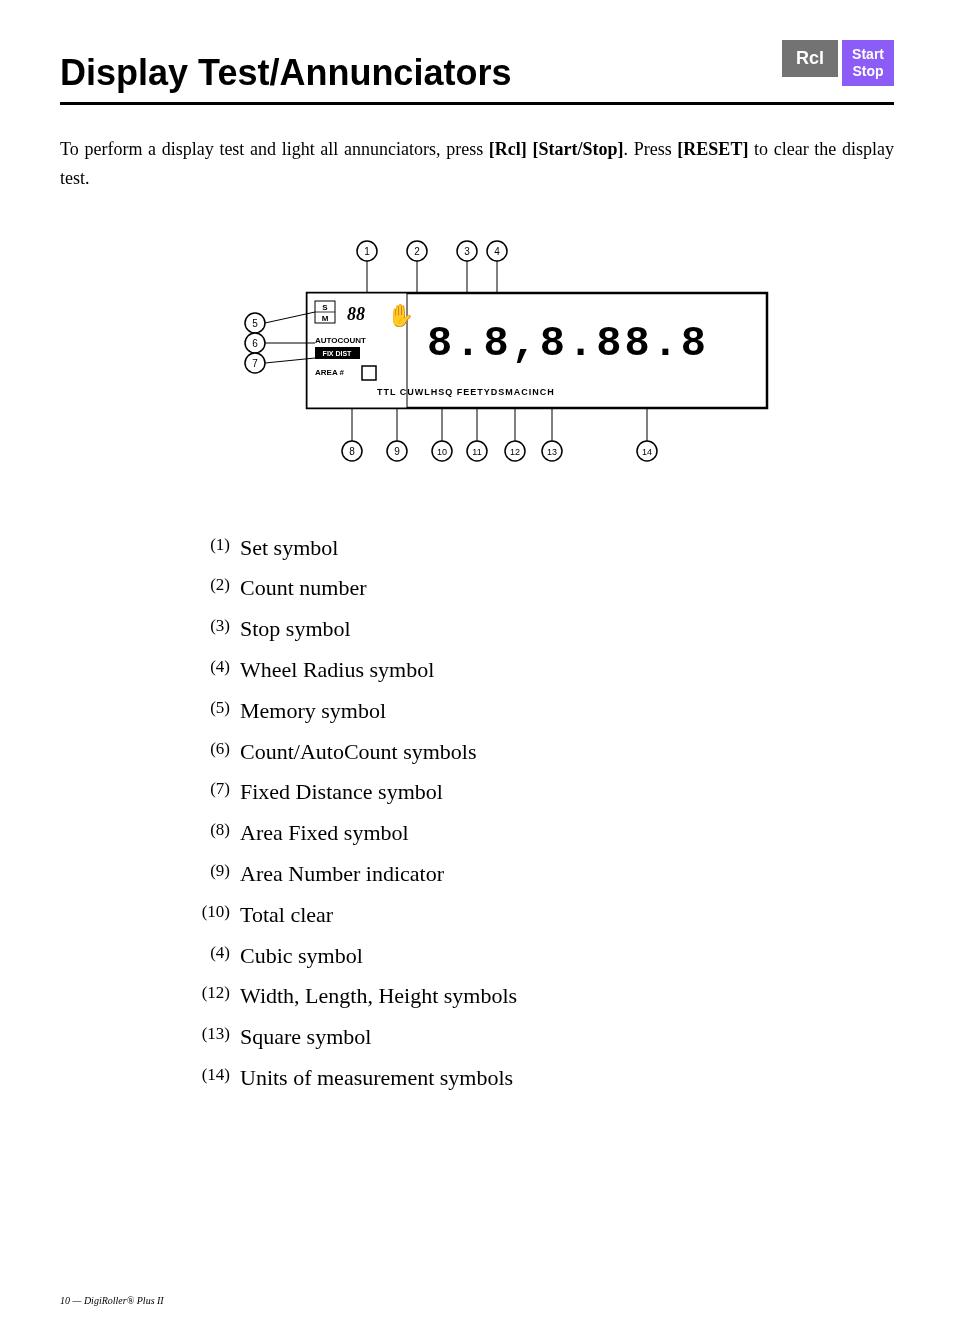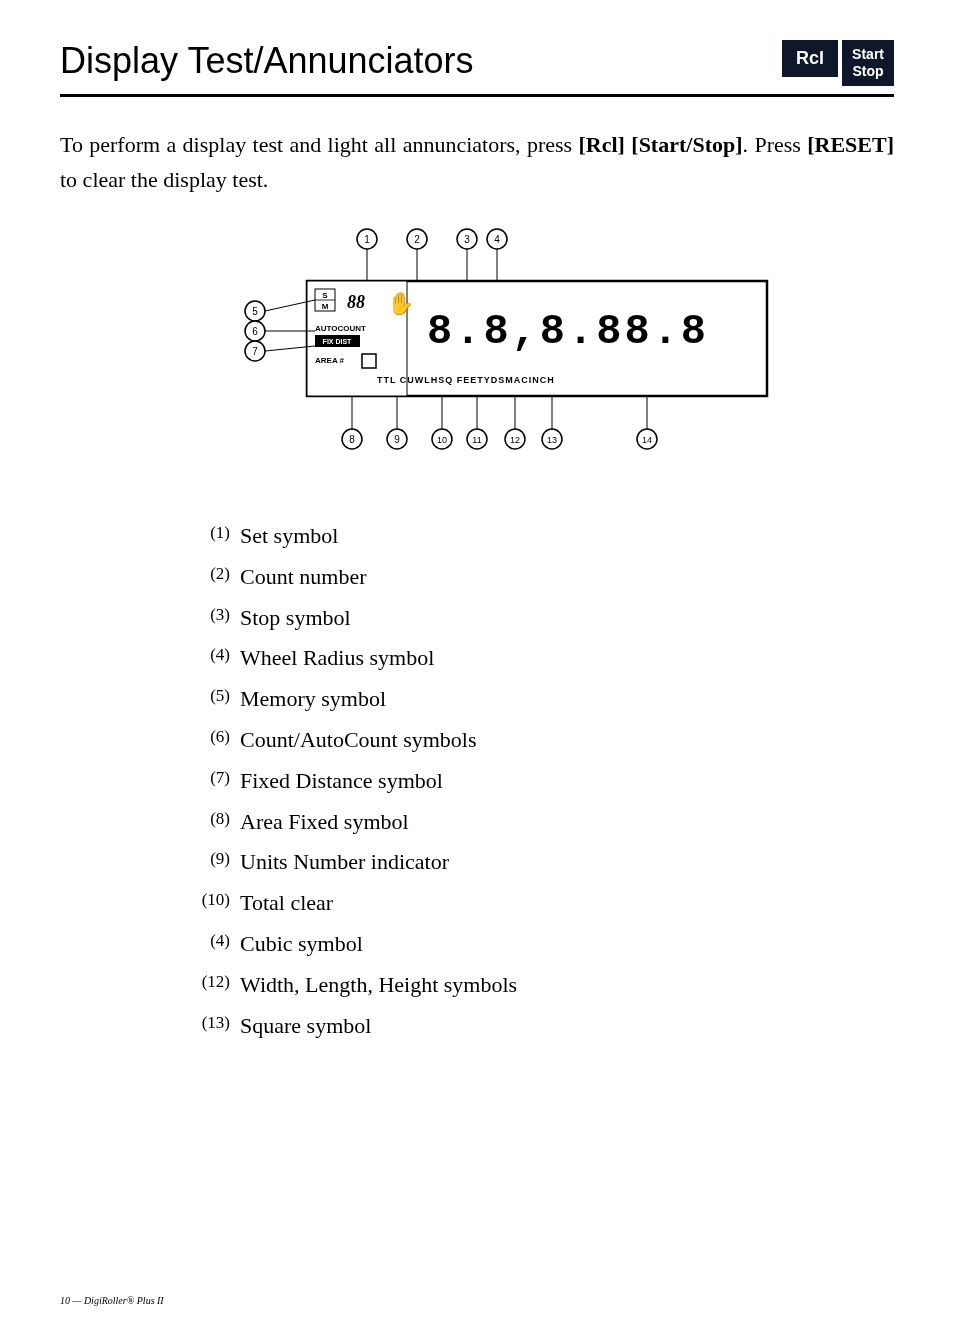--- a/index.html
+++ b/index.html
@@ -21,56 +21,57 @@
       display: flex;
       align-items: flex-start;
       justify-content: space-between;
       border-bottom: 3px solid #000;
       padding-bottom: 8px;
       margin-bottom: 30px;
     }
 
     .page-title {
       font-size: 36px;
-      font-weight: normal;
+      font-weight: bold;
       font-family: Arial, sans-serif;
+      margin-top: 12px;
     }
 
     .header-buttons {
       display: flex;
       gap: 4px;
       align-items: flex-start;
     }
 
     .btn-rcl {
-      background: #0f172a;
+      background: #737373;
       color: #fff;
       font-size: 18px;
       font-weight: bold;
       padding: 8px 14px;
       font-family: Arial, sans-serif;
     }
 
     .btn-start-stop {
-      background: #0f172a;
+      background: #8b5cf6;
       color: #fff;
       font-size: 14px;
       font-weight: bold;
       padding: 6px 10px;
       font-family: Arial, sans-serif;
       text-align: center;
       line-height: 1.2;
     }
 
     
     .intro-text {
-      font-size: 22px;
+      font-size: 18px;
       line-height: 1.6;
       text-align: justify;
-      margin-bottom: 14px;
+      margin-bottom: 30px;
     }
 
     
     .diagram-container {
       display: flex;
       justify-content: center;
       margin-bottom: 40px;
     }
 
     
@@ -248,34 +249,38 @@
     <li>
       <span class="item-num">(7)</span>
       <span class="item-label">Fixed Distance symbol</span>
     </li>
     <li>
       <span class="item-num">(8)</span>
       <span class="item-label">Area Fixed symbol</span>
     </li>
     <li>
       <span class="item-num">(9)</span>
-      <span class="item-label">Units Number indicator</span>
+      <span class="item-label">Area Number indicator</span>
     </li>
     <li>
       <span class="item-num">(10)</span>
       <span class="item-label">Total clear</span>
     </li>
     <li>
       <span class="item-num">(4)</span>
       <span class="item-label">Cubic symbol</span>
     </li>
     <li>
       <span class="item-num">(12)</span>
       <span class="item-label">Width, Length, Height symbols</span>
     </li>
     <li>
       <span class="item-num">(13)</span>
       <span class="item-label">Square symbol</span>
     </li>
+    <li>
+      <span class="item-num">(14)</span>
+      <span class="item-label">Units of measurement symbols</span>
+    </li>
   </ul>
 
   <div class="footer">10 — DigiRoller® Plus II</div>
 </div>
 
 </body></html>

